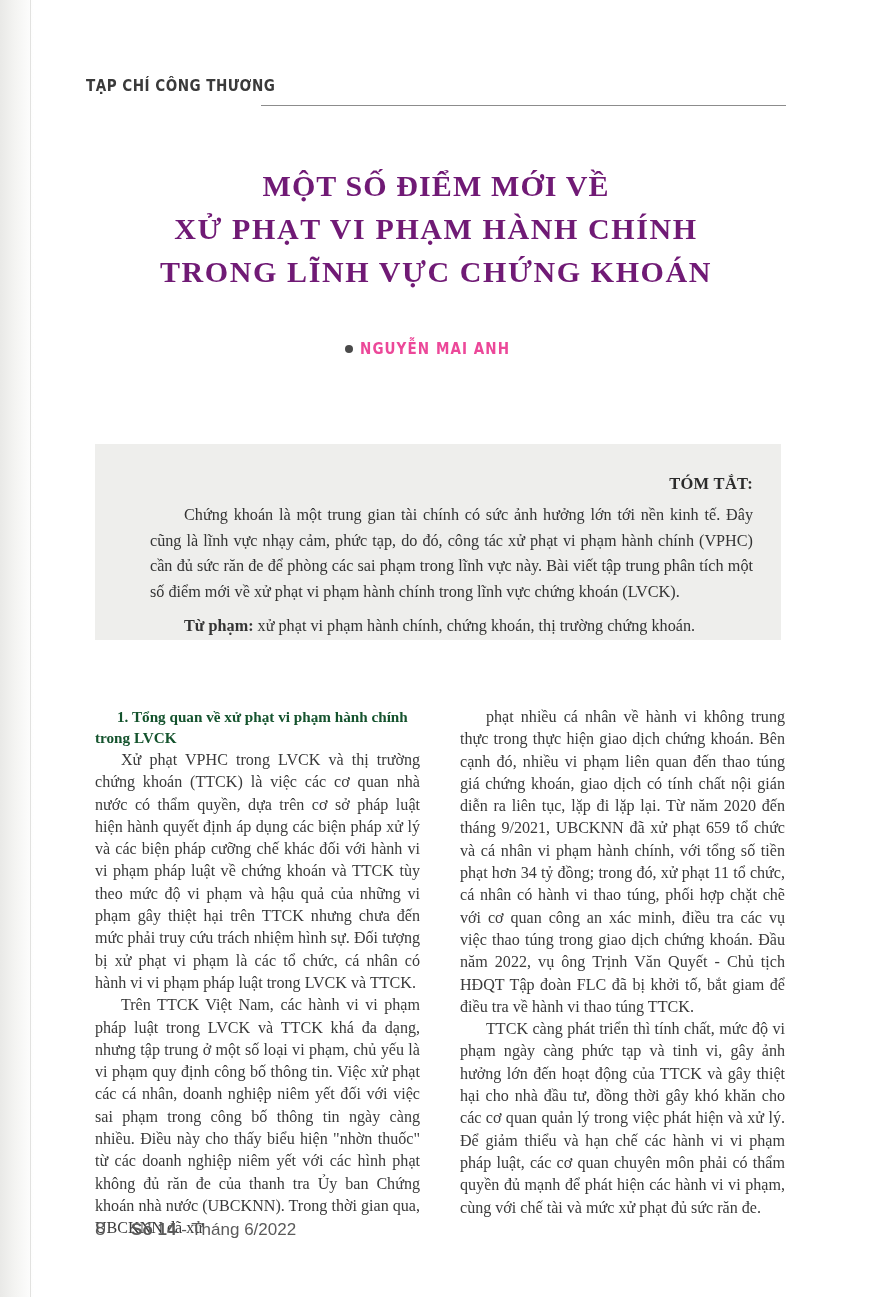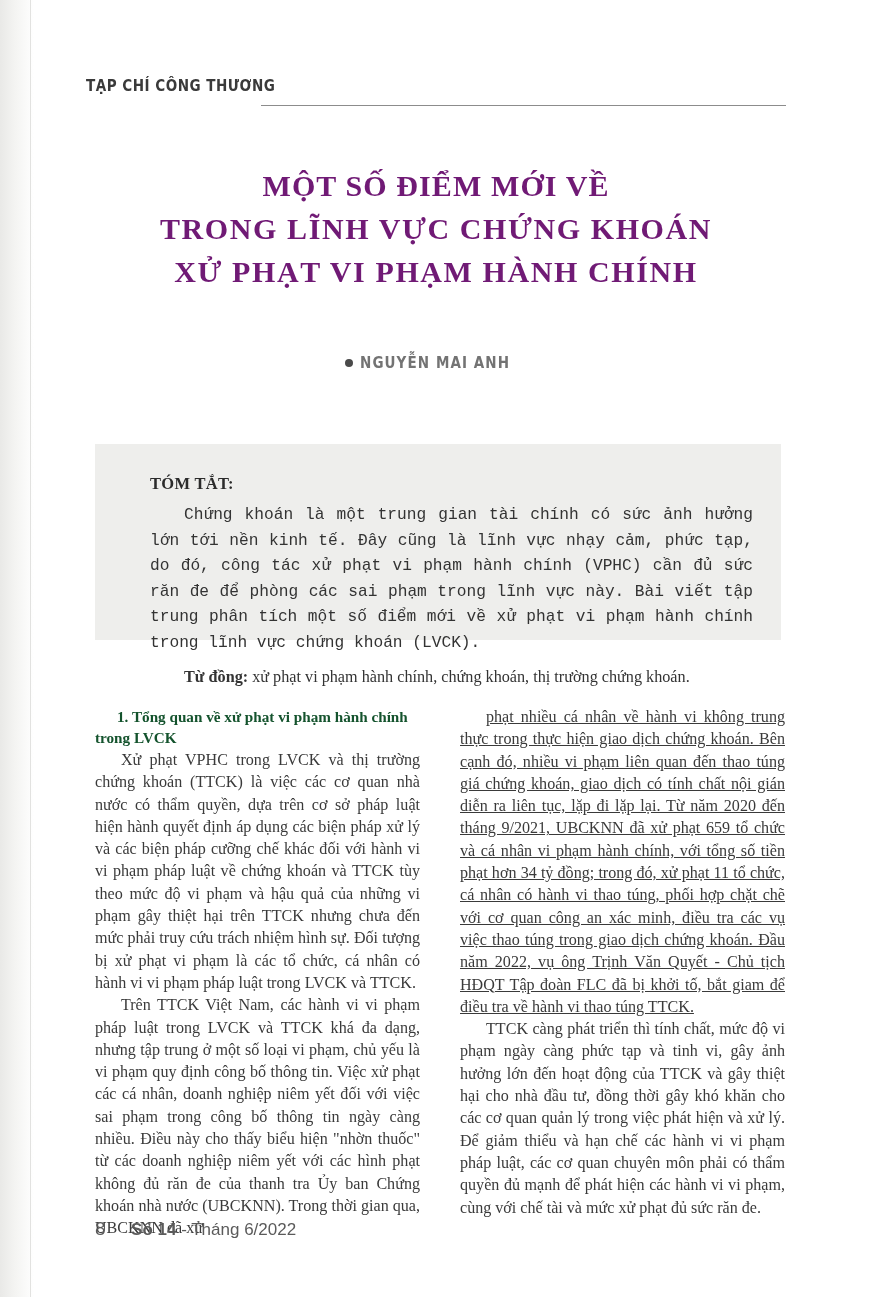--- a/index.html
+++ b/index.html
@@ -92,28 +92,28 @@
     white-space: nowrap;
   }
   .article-title .tl.wide {
     letter-spacing: 1.6px;
   }
 
   
   .byline {
     position: absolute;
     left: 86px;
-    top: 354px;
+    top: 340px;
     width: 700px;
     text-align: center;
     font-family: "DejaVu Sans", sans-serif;
     font-weight: bold;
     font-size: 15px;
     letter-spacing: 1.2px;
-    color: #737373;
+    color: #ec4899;
     white-space: nowrap;
   }
   .byline .dot {
     display: inline-block;
     width: 8px;
     height: 8px;
     border-radius: 50%;
     background: #4a4a4a;
     margin-right: 7px;
     vertical-align: 1px;
@@ -139,31 +139,31 @@
     top: 30px;
     right: 28px;
   }
   .abstract-heading {
     font-family: "Liberation Serif", "DejaVu Serif", serif;
     font-weight: bold;
     font-size: 16.5px;
     letter-spacing: 0.3px;
     color: #2b2b2b;
     margin-bottom: 9px;
+    text-align: right;
   }
   .abstract-body {
     font-size: 16.2px;
     line-height: 25.5px;
     color: #333333;
     text-align: justify;
   }
   .abstract-body .indent {
     display: block;
     text-indent: 34px;
-    font-family: Liberation Mono, monospace;
   }
   .abstract-keywords {
     display: block;
     text-indent: 34px;
     margin-top: 9px;
     font-size: 16.2px;
     line-height: 25.5px;
     color: #333333;
   }
   .abstract-keywords b {
@@ -197,21 +197,21 @@
   }
   p.body-par {
     margin: 0;
     font-size: 16.1px;
     line-height: 22.3px;
     color: #3a3a3a;
     text-align: justify;
     text-indent: 26px;
     hyphens: none;
   }
-  p.body-par.tight { text-align: justify; text-decoration: underline; }
+  p.body-par.tight { text-align: justify; }
 
   
   .footer {
     position: absolute;
     left: 95px;
     top: 1218px;
     width: 400px;
     height: 28px;
     font-family: Liberation Sans, sans-serif;
     color: #5a5a5a;
@@ -242,34 +242,34 @@
   <div class="scan-gutter-line"></div>
 
   <div class="masthead">
     <div class="masthead-rule"></div>
     <div class="masthead-rule-mask"></div>
     <div class="masthead-title">TẠP CHÍ CÔNG THƯƠNG</div>
   </div>
 
   <div class="article-title">
     <span class="tl">MỘT SỐ ĐIỂM MỚI VỀ</span>
+    <span class="tl wide">XỬ PHẠT VI PHẠM HÀNH CHÍNH</span>
     <span class="tl wide">TRONG LĨNH VỰC CHỨNG KHOÁN</span>
-    <span class="tl wide">XỬ PHẠT VI PHẠM HÀNH CHÍNH</span>
   </div>
 
   <div class="byline">
     <span class="dot"></span><span class="author">NGUYỄN MAI ANH</span>
   </div>
 
   <div class="abstract-box">
     <div class="abstract-inner">
       <div class="abstract-heading">TÓM TẮT:</div>
       <div class="abstract-body">
         <span class="indent">Chứng khoán là một trung gian tài chính có sức ảnh hưởng lớn tới nền kinh tế. Đây cũng là lĩnh vực nhạy cảm, phức tạp, do đó, công tác xử phạt vi phạm hành chính (VPHC) cần đủ sức răn đe để phòng các sai phạm trong lĩnh vực này. Bài viết tập trung phân tích một số điểm mới về xử phạt vi phạm hành chính trong lĩnh vực chứng khoán (LVCK).</span>
-        <span class="abstract-keywords"><b>Từ đồng:</b><span> xử phạt vi phạm hành chính, chứng khoán, thị trường chứng khoán.</span></span>
+        <span class="abstract-keywords"><b>Từ phạm:</b><span> xử phạt vi phạm hành chính, chứng khoán, thị trường chứng khoán.</span></span>
       </div>
     </div>
   </div>
 
   <div class="columns">
 
     <div class="col col-left">
       <div class="section-heading">1. Tổng quan về xử phạt vi phạm hành chính trong LVCK</div>
       <p class="body-par">Xử phạt VPHC trong LVCK và thị trường chứng khoán (TTCK) là việc các cơ quan nhà nước có thẩm quyền, dựa trên cơ sở pháp luật hiện hành quyết định áp dụng các biện pháp xử lý và các biện pháp cưỡng chế khác đối với hành vi vi phạm pháp luật về chứng khoán và TTCK tùy theo mức độ vi phạm và hậu quả của những vi phạm gây thiệt hại trên TTCK nhưng chưa đến mức phải truy cứu trách nhiệm hình sự. Đối tượng bị xử phạt vi phạm là các tổ chức, cá nhân có hành vi vi phạm pháp luật trong LVCK và TTCK.</p>
       <p class="body-par">Trên TTCK Việt Nam, các hành vi vi phạm pháp luật trong LVCK và TTCK khá đa dạng, nhưng tập trung ở một số loại vi phạm, chủ yếu là vi phạm quy định công bố thông tin. Việc xử phạt các cá nhân, doanh nghiệp niêm yết đối với việc sai phạm trong công bố thông tin ngày càng nhiều. Điều này cho thấy biểu hiện "nhờn thuốc" từ các doanh nghiệp niêm yết với các hình phạt không đủ răn đe của thanh tra Ủy ban Chứng khoán nhà nước (UBCKNN). Trong thời gian qua, UBCKNN đã xử</p>

